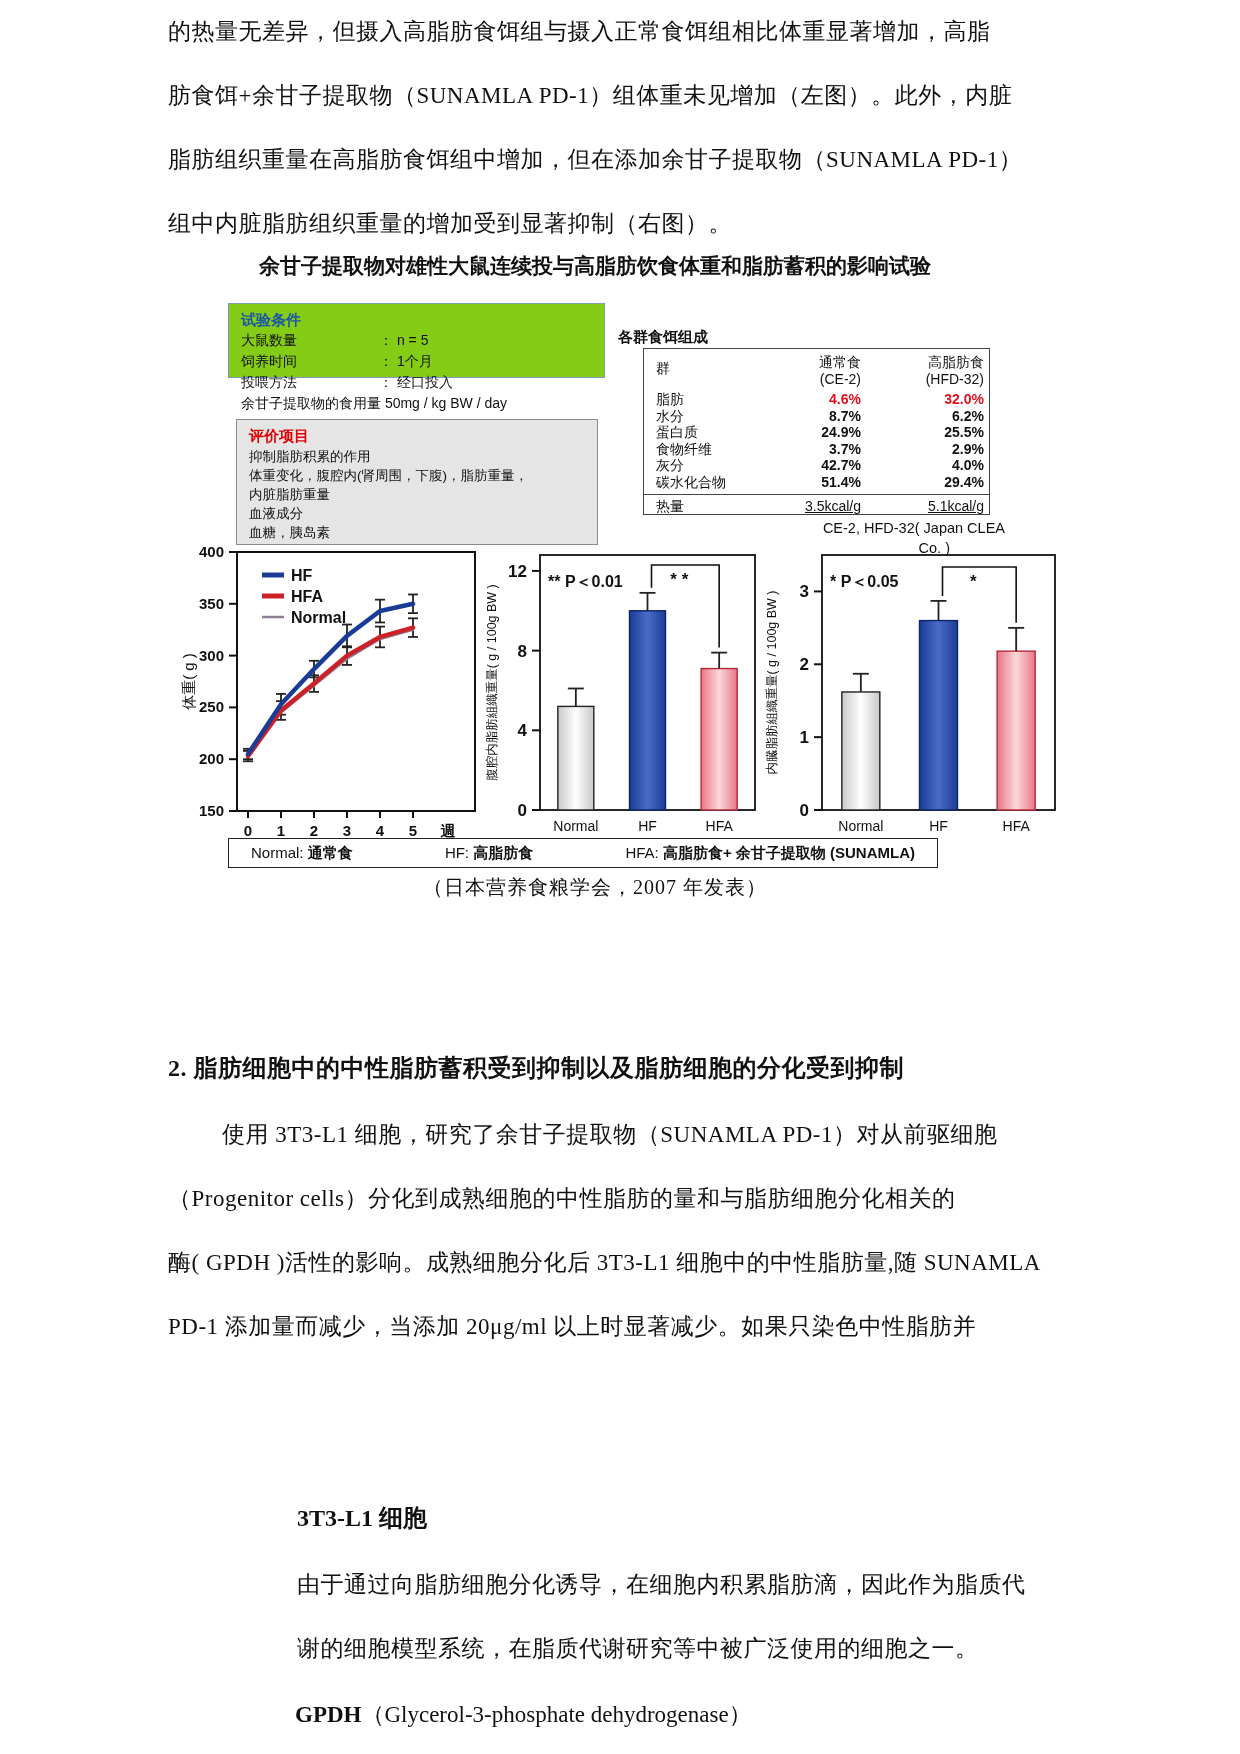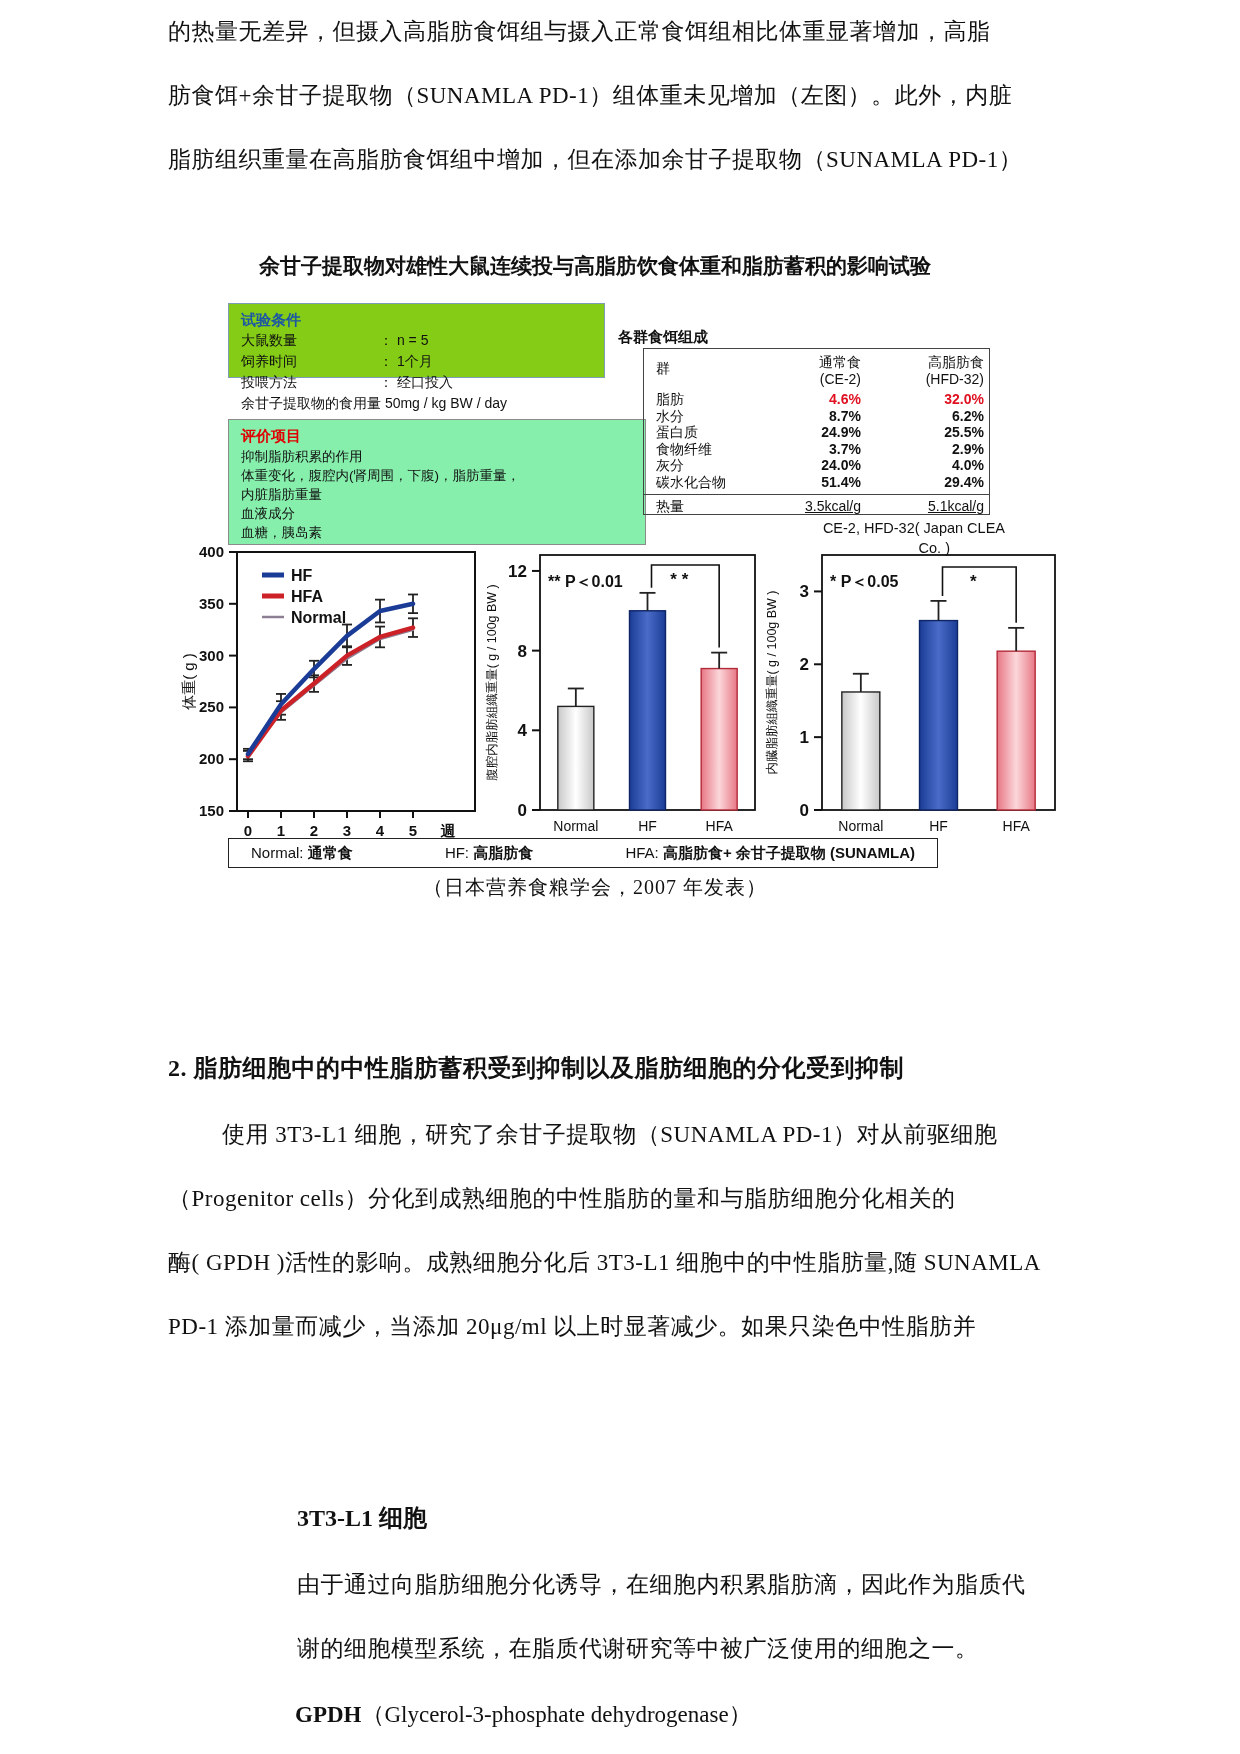--- a/index.html
+++ b/index.html
@@ -49,35 +49,36 @@
 </style>
 </head>
 <body>
 
 <div class="page">
 
   <div id="intro" class="abs" style="left:168px;top:0;">
       <div class="tline">的热量无差异，但摄入高脂肪食饵组与摄入正常食饵组相比体重显著增加，高脂</div>
       <div class="tline">肪食饵+余甘子提取物（SUNAMLA PD-1）组体重未见增加（左图）。此外，内脏</div>
       <div class="tline">脂肪组织重量在高脂肪食饵组中增加，但在添加余甘子提取物（SUNAMLA PD-1）</div>
+      <div class="tline">组中内脏脂肪组织重量的增加受到显著抑制（右图）。</div>
     </div>
 
   <div class="abs fig-title" style="left:170px;top:252px;width:850px;">余甘子提取物对雄性大鼠连续投与高脂肪饮食体重和脂肪蓄积的影响试验</div>
 
   <div class="abs fig cond-box" style="left:228px;top:303px;width:377px;height:75px;background:#84cc16;">
     <div class="cond-title" style="color:#1c57a5;">试验条件</div>
     <div id="cond-rows">
         <div class="crow"><span class="clabel">大鼠数量</span><span>：  n = 5</span></div>
         <div class="crow"><span class="clabel">饲养时间</span><span>：  1个月</span></div>
         <div class="crow"><span class="clabel">投喂方法</span><span>：  经口投入</span></div>
       </div>
     <div class="dose">余甘子提取物的食用量  50mg / kg BW / day</div>
   </div>
 
-  <div class="abs fig eval-box" style="left:228px;top:419px;width:418px;height:126px;background:#86efac;">
+  <div class="abs fig eval-box" style="left:236px;top:419px;width:362px;height:126px;background:#e5e5e5;">
     <div class="eval-title" style="color:#e00000;">评价项目</div>
     <div id="eval-lines">
         <div class="eline">抑制脂肪积累的作用</div>
         <div class="eline">体重变化，腹腔内(肾周围，下腹)，脂肪重量，</div>
         <div class="eline">内脏脂肪重量</div>
         <div class="eline">血液成分</div>
         <div class="eline">血糖，胰岛素</div>
       </div>
   </div>
 
@@ -104,21 +105,21 @@
           <span class="v">24.9%</span>
           <span class="v p5">25.5%</span>
         </div>
         <div class="trow">
           <span class="lb">食物纤维</span>
           <span class="v">3.7%</span>
           <span class="v p5">2.9%</span>
         </div>
         <div class="trow">
           <span class="lb">灰分</span>
-          <span class="v">24.0%</span>
+          <span class="v">42.7%</span>
           <span class="v p5">4.0%</span>
         </div>
         <div class="trow">
           <span class="lb">碳水化合物</span>
           <span class="v">51.4%</span>
           <span class="v p5">29.4%</span>
         </div>
       </div>
     <div class="erow">
       <span class="lb">热量</span>

